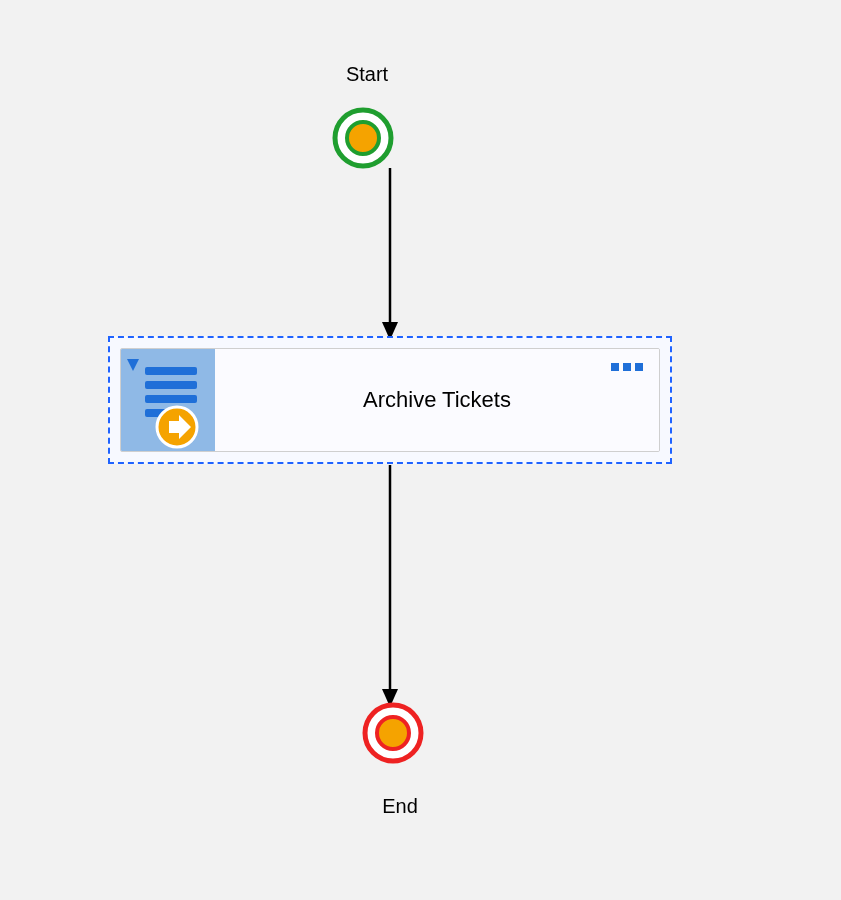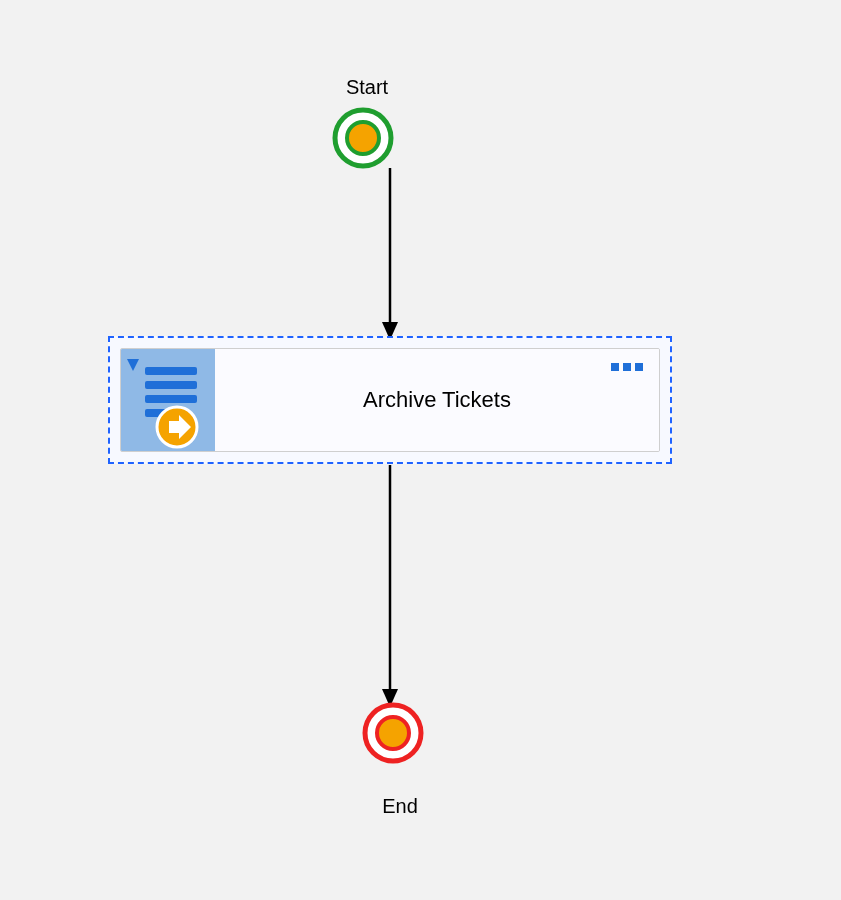--- a/index.html
+++ b/index.html
@@ -18,21 +18,21 @@
     }
     .node-label {
       position: absolute;
       font-size: 20px;
       color: #000;
       text-align: center;
       white-space: nowrap;
     }
     .start-label {
       left: 337px;
-      top: 76px;
+      top: 63px;
       width: 60px;
     }
     .end-label {
       left: 370px;
       top: 775px;
       width: 60px;
       margin-top: 20px;
     }
     .start-node {
       position: absolute;

